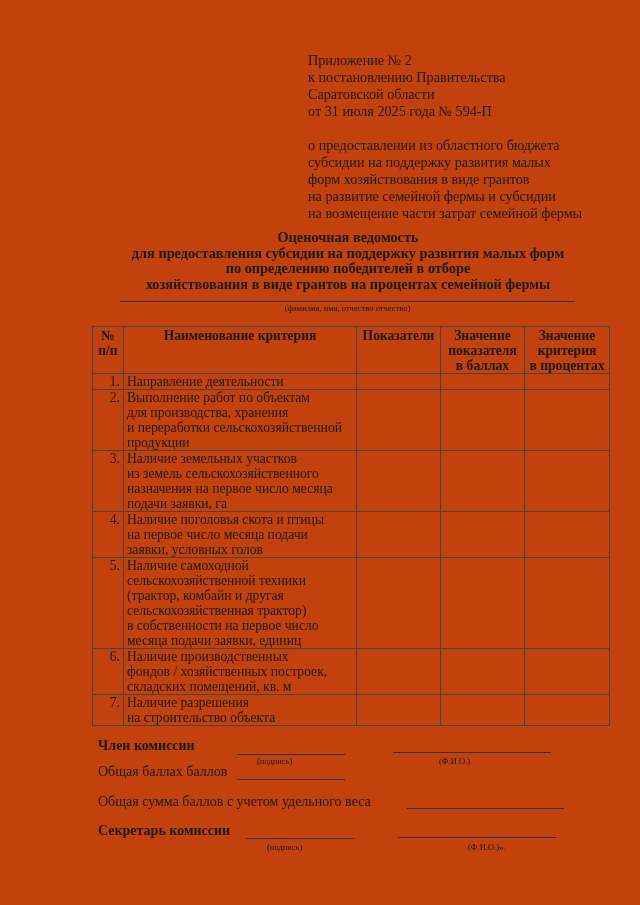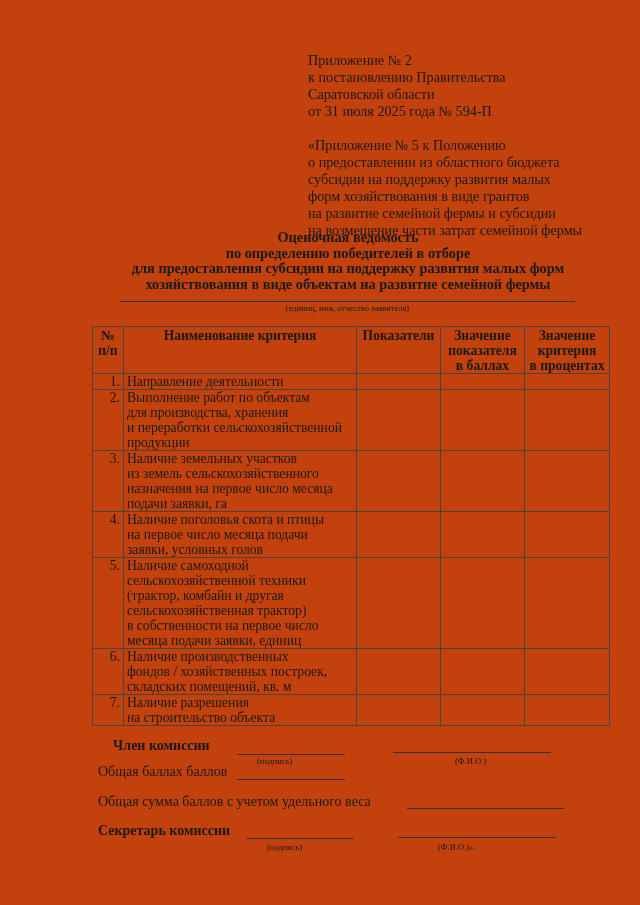--- a/index.html
+++ b/index.html
@@ -30,37 +30,36 @@
 <body>
 
 <div class="page">
 
   <div class="app-block">
     <div>Приложение № 2</div>
     <div>к постановлению Правительства</div>
     <div>Саратовской области</div>
     <div>от 31 июля 2025 года № 594-П</div>
     <div class="gap"></div>
-    <div>«Приложение № 5 к Положению</div>
     <div>о предоставлении из областного бюджета</div>
     <div>субсидии на поддержку развития малых</div>
     <div>форм хозяйствования в виде грантов</div>
     <div>на развитие семейной фермы и субсидии</div>
     <div>на возмещение части затрат семейной фермы</div>
   </div>
 
   <div class="title">
     <div>Оценочная ведомость</div>
+    <div>для предоставления субсидии на поддержку развития малых форм</div>
     <div>по определению победителей в отборе</div>
-    <div>для предоставления субсидии на поддержку развития малых форм</div>
-    <div>хозяйствования в виде объектам на развитие семейной фермы</div>
+    <div>хозяйствования в виде грантов на процентах семейной фермы</div>
   </div>
 
   <div class="name-line"></div>
-  <div class="name-caption">(единиц, имя, отчество заявителя)</div>
+  <div class="name-caption">(фамилия, имя, отчество отчество)</div>
 
   <table class="crit">
     <tbody>
         <tr style="height:45px">
       <th class="c1">
         <div>№</div>
             <div>п/п</div>
       </th>
       <th class="c2">Наименование критерия</th>
       <th class="c3">Показатели</th>
@@ -150,31 +149,31 @@
         <div>Наличие разрешения</div>
             <div>на строительство объекта</div>
       </td>
       <td></td>
       <td></td>
       <td></td>
     </tr>
   </tbody>
     </table>
 
-  <div class="sig bold" style="left:98px; top:738px;margin-left:15px;">Член комиссии</div>
+  <div class="sig bold" style="left:98px; top:738px;">Член комиссии</div>
   <div class="uline" style="left:237px; top:754px; width:108px;"></div>
   <div class="cap" style="left:257px; top:756px;">(подпись)</div>
   <div class="uline" style="left:393px; top:752px; width:158px;"></div>
-  <div class="cap" style="left:455px; top:756px;">(Ф.И.О.)</div>
+  <div class="cap" style="left:439px; top:756px;">(Ф.И.О.)</div>
 
   <div class="sig" style="left:98px; top:764px;">Общая баллах баллов</div>
   <div class="uline" style="left:237px; top:779px; width:108px;"></div>
 
   <div class="sig" style="left:98px; top:794px;">Общая сумма баллов с учетом удельного веса</div>
   <div class="uline" style="left:407px; top:808px; width:157px;"></div>
 
   <div class="sig bold" style="left:98px; top:823px;">Секретарь комиссии</div>
   <div class="uline" style="left:246px; top:838px; width:108px;"></div>
   <div class="cap" style="left:267px; top:842px;">(подпись)</div>
   <div class="uline" style="left:398px; top:837px; width:158px;"></div>
-  <div class="cap" style="left:438px; top:842px;text-align:center;">(Ф.И.О.)».</div>
+  <div class="cap" style="left:468px; top:842px;text-align:center;">(Ф.И.О.)».</div>
 
 </div>
 
 </body></html>

